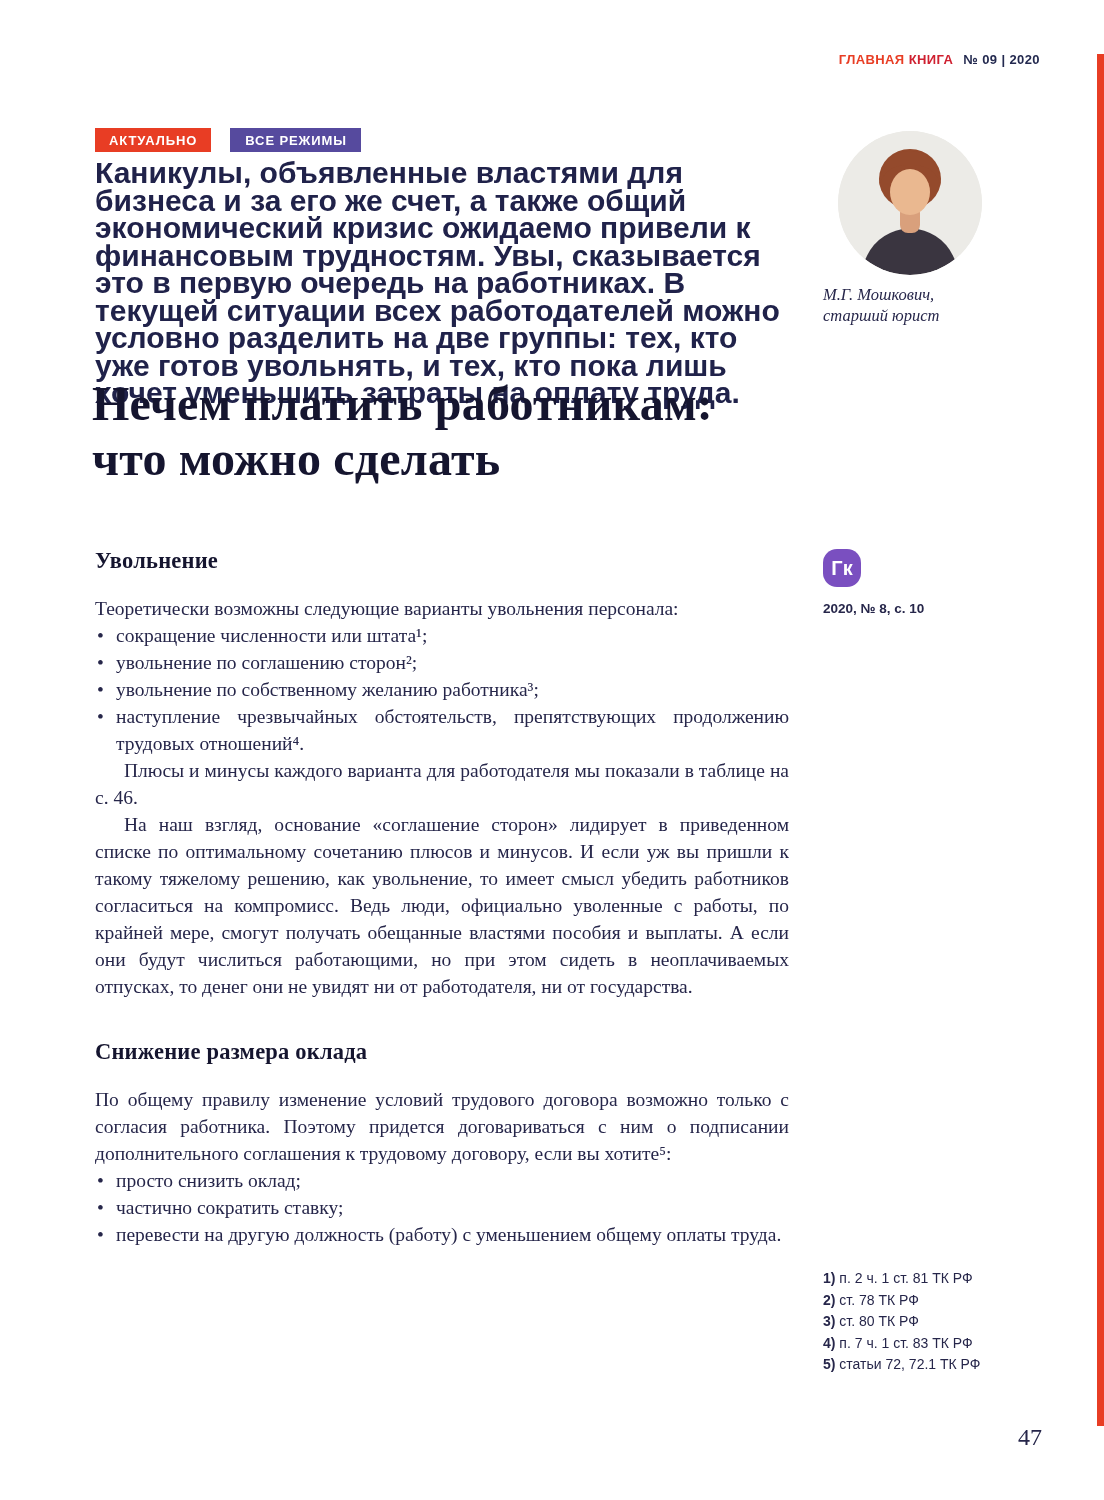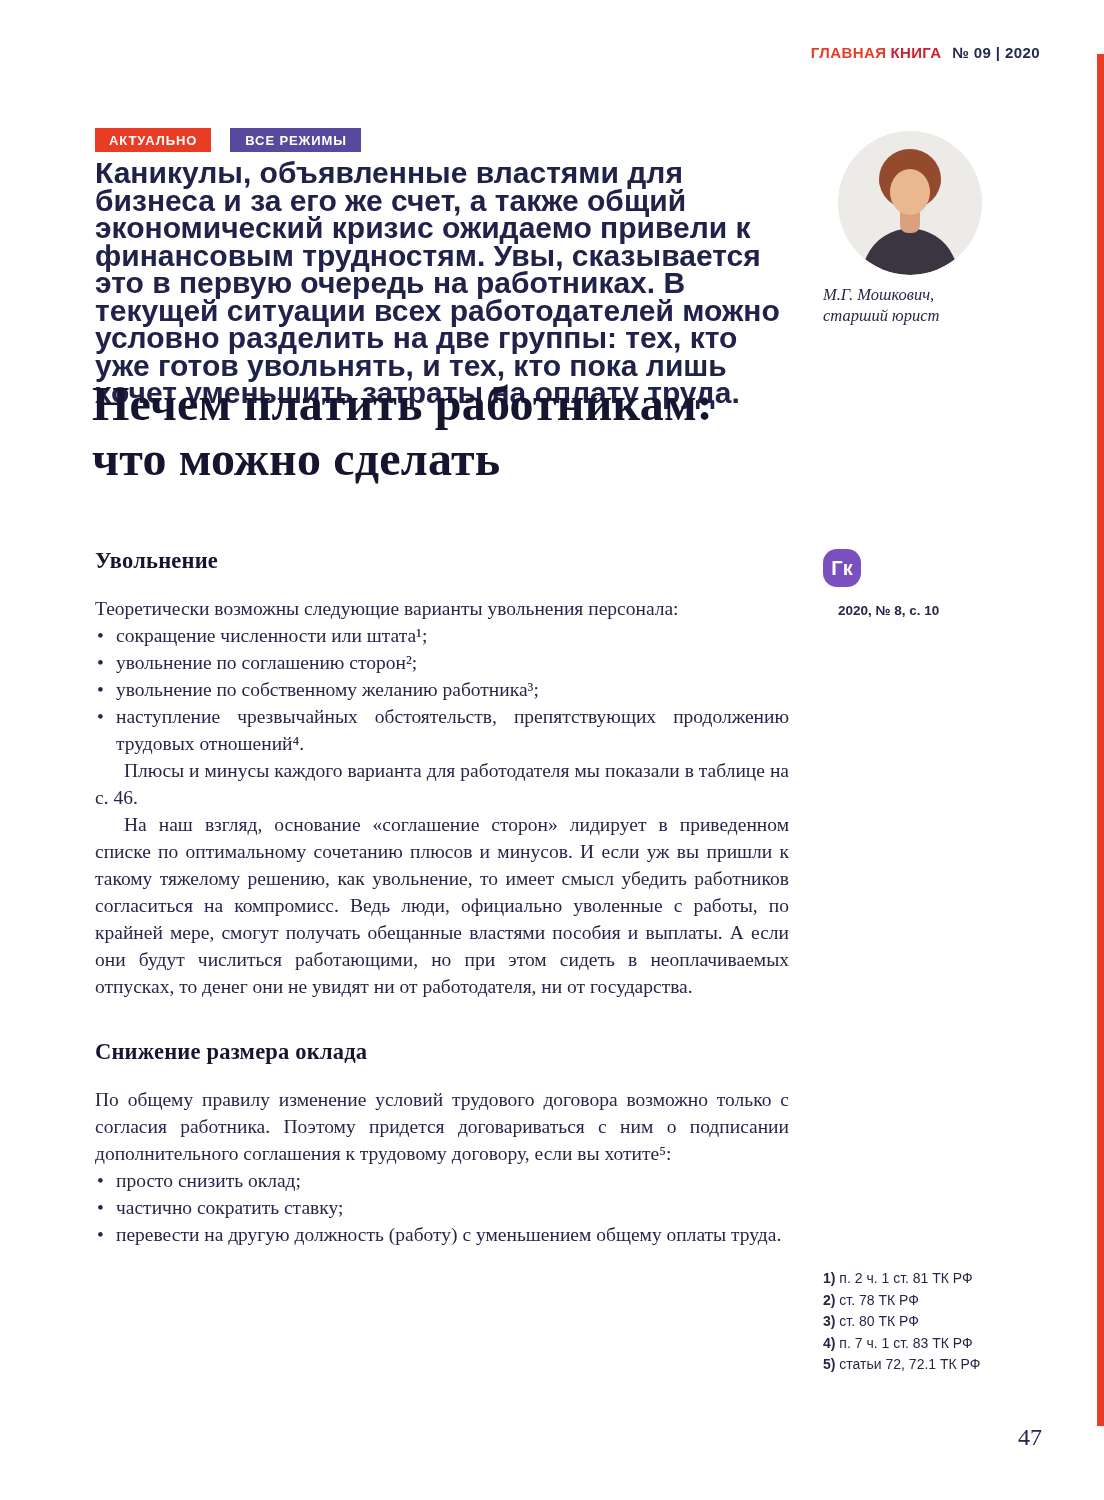--- a/index.html
+++ b/index.html
@@ -7,23 +7,23 @@
   .sheet {
     position:relative; width:1104px; height:1500px; margin:0 auto;
     background:#ffffff; overflow:hidden;
     font-family:"Liberation Serif", serif; color:#26264a;
   }
   
   .edge-bar { position:absolute; right:0; top:54px; width:7px; height:1372px; background:#e83d24; }
 
   
   .masthead {
-    position:absolute; top:44px; right:64px;
+    position:absolute; top:52px; right:64px;
     font-family:"Liberation Sans", sans-serif; font-weight:bold;
-    font-size:15px; letter-spacing:0.4px; white-space:nowrap;
+    font-size:13px; letter-spacing:0.4px; white-space:nowrap;
   }
   .brand-main { color:#e83d24; }
   .brand-accent { color:#cf2030; margin-left:4px; }
   .issue { color:#23294f; margin-left:6px; }
 
   
   .badges { position:absolute; left:95px; top:128px; display:flex; gap:19px;
     font-family:"Liberation Sans", sans-serif; }
   .badge { color:#fff; font-weight:bold; font-size:13px; letter-spacing:0.9px;
     padding:5px 14px 4px; line-height:15px; }
@@ -74,21 +74,21 @@
     font-family:"Liberation Sans", sans-serif; font-size:13.5px;
     line-height:18px; color:#26264a;
   }
   .gk-logo {
     width:38px; height:38px; background:#7a4fc0; color:#fff;
     border-radius:14px; display:flex; align-items:center; justify-content:center;
     font-family:"Liberation Sans", sans-serif; font-weight:bold; font-size:20px;
     margin-bottom:13px;
   }
   .note-text { margin:0 0 1px; }
-  .note-ref { margin:15px; font-weight:bold; }
+  .note-ref { margin:0; font-weight:bold; }
 
   
   .footnotes {
     position:absolute; left:823px; top:1268px; width:222px;
     font-family:"Liberation Sans", sans-serif; font-size:14px;
     line-height:21.5px; color:#26264a;
   }
   .fn b { font-weight:bold; }
 
   

